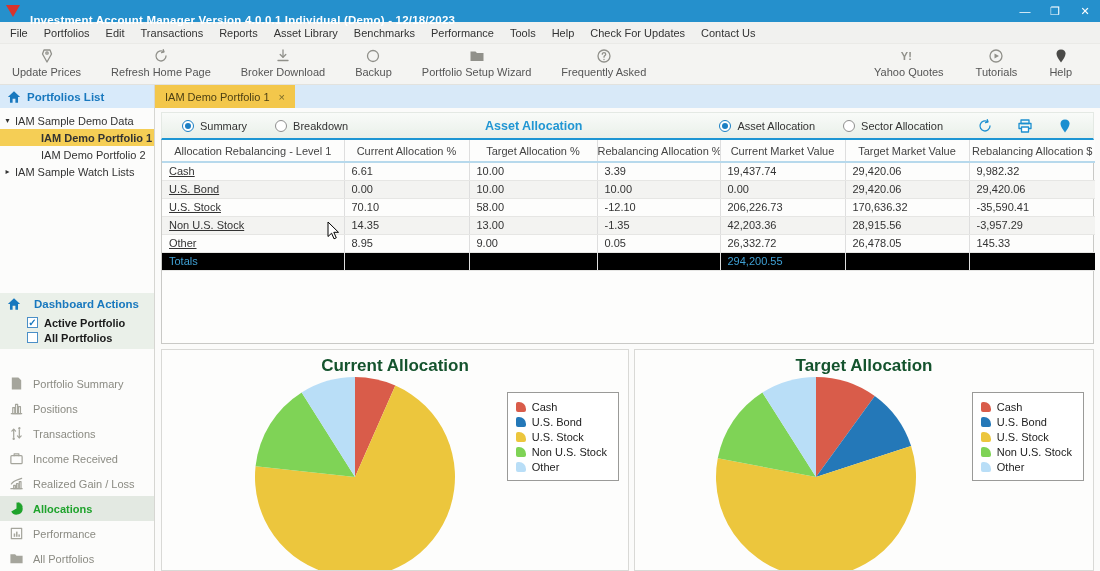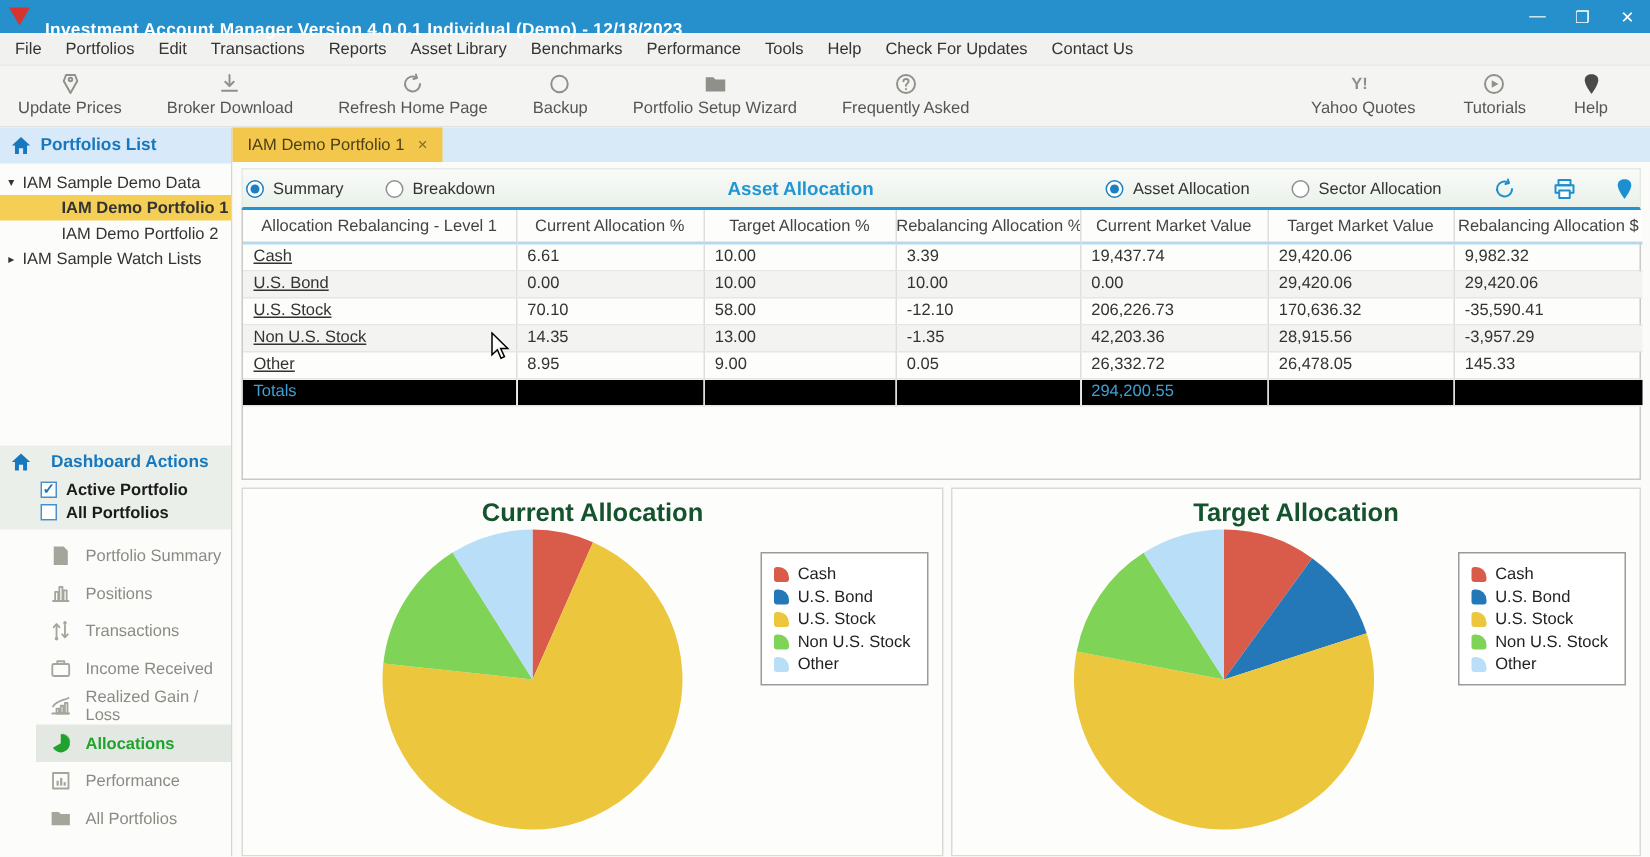--- a/index.html
+++ b/index.html
@@ -40,47 +40,47 @@
   .tree { margin-top:4px; }
   .tree-row { height:17px; display:flex; align-items:center; color:#333; }
   .tree-arrow { width:15px; text-align:center; font-size:8px; color:#333; }
   .tree-row.indent1 { padding-left:26px; }
   .tree-row.selected { background:#f5ce55; font-weight:bold; }
   .side-spacer { height:116px; }
   .dash { background:#eaf0e9; padding-bottom:4px; }
   .dash-header { height:22px; background:transparent;gap:13px; }
   .check-row { display:flex; align-items:center; gap:6px; padding-left:27px; height:15px; color:#1b1b1b; font-weight:bold; }
   .checkbox { width:11px; height:11px; border:1px solid #4a8fc7; background:#fff; display:flex; align-items:center; justify-content:center; font-size:10px; color:#1878be; line-height:10px; }
-  .nav { padding-top:5px;margin-left:24px; }
+  .nav { padding-top:22px; }
   .nav-item { height:25px; display:flex; align-items:center; gap:9px; padding-left:9px; color:#8b8b83; }
   .nav-item .nicon { width:15px; height:15px; color:#a5a59c; }
   .nav-item .nicon svg { width:15px; height:15px; display:block; }
   .nav-item.selected { background:#e3e9e2; color:#1fa32c; font-weight:bold; }
   .nav-item.selected .nicon { color:#1fa32c; }
 
   
   .main { flex:1; display:flex; flex-direction:column; background:#fbfbfa; min-width:0; }
   .tabbar { height:23px; background:#d8e9f8; display:flex; }
   .tab { background:#f3c74b; display:flex; align-items:center; gap:9px; padding:0 10px; color:#4c3f13; }
   .tab-close { color:#7a6a2a; font-size:11px; }
   .content { flex:1; padding:4px 6px 0 6px; display:flex; flex-direction:column; min-height:0; }
 
-  .controlbar { height:28px; background:linear-gradient(#f9fbf9,#e9f0e9); border:1px solid #e4e9e4; border-bottom:2px solid #1d96d3; display:flex; align-items:center; padding:0 2px; }
+  .controlbar { height:28px; background:linear-gradient(#f9fbf9,#e9f0e9); border:1px solid #e4e9e4; border-bottom:2px solid #1d96d3; display:flex; align-items:center; padding:0 20px; }
   .radio-group { display:flex; gap:28px; }
   .radio { display:flex; align-items:center; gap:6px; color:#333; }
   .radio-circle { width:12px; height:12px; border:1px solid #8f8f8f; border-radius:50%; background:#fff; position:relative; }
   .radio.selected .radio-circle { border-color:#1b7fc4; }
   .radio.selected .radio-circle::after { content:""; position:absolute; left:2px; top:2px; width:6px; height:6px; border-radius:50%; background:#1b7fc4; }
   .cb-title { flex:1; text-align:center; color:#2196d3; font-weight:bold; font-size:12.5px; }
   .cb-icons { display:flex; gap:24px; margin-left:34px; }
   .cb-icon { width:16px; height:16px; color:#1b8fd0; }
   .cb-icon svg { width:16px; height:16px; display:block; }
 
   
-  .table-panel { border:1px solid #c9c9c6; border-top:none; background:#fdfdfc; height:180px; }
+  .table-panel { border:1px solid #c9c9c6; border-top:none; background:#fdfdfc; height:204px; }
   table { border-collapse:collapse; width:100%; table-layout:fixed; font-size:11px; }
   th { height:22px; font-weight:normal; color:#444; text-align:center; border-right:1px solid #dedede; border-bottom:2px solid #b7d9ec; background:#fdfdfc; overflow:hidden; white-space:nowrap; }
   td { height:18px; padding:0 7px; color:#333; text-align:left; border-right:1px solid #dedede; border-bottom:1px solid #e6e6e4; overflow:hidden; white-space:nowrap; }
   th:last-child, td:last-child { border-right:none; }
   td.label-cell { text-align:left; text-decoration:underline; }
   tr.stripe td { background:#f3f3f1; }
   tr.totals-row td { background:#000000; }
   tr.totals-row td.label-cell { color:#3fa0d4; text-decoration:none; }
   tr.totals-row td.total-val { color:#3fa0d4; }
 
@@ -137,35 +137,35 @@
           <svg viewBox="0 0 16 16" fill="none" stroke="currentColor" stroke-width="1.3" stroke-linecap="round" stroke-linejoin="round">
             <path d="M5 2 H11 L12.5 6 L8 14 L3.5 6 Z"></path>
             <circle cx="8" cy="5" r="1.2"></circle>
           </svg>
         </span>
         <span class="tool-label">Update Prices</span>
       </div>
       <div class="tool-item">
         <span class="ticon">
           <svg viewBox="0 0 16 16" fill="none" stroke="currentColor" stroke-width="1.3" stroke-linecap="round" stroke-linejoin="round">
+            <path d="M13 8 A5 5 0 1 1 10.6 3.7"></path>
+            <path d="M10.3 1.6 L11 4 L8.6 4.7"></path>
+          </svg>
+        </span>
+        <span class="tool-label">Refresh Home Page</span>
+      </div>
+      <div class="tool-item">
+        <span class="ticon">
+          <svg viewBox="0 0 16 16" fill="none" stroke="currentColor" stroke-width="1.3" stroke-linecap="round" stroke-linejoin="round">
             <path d="M8 2 V9"></path>
             <path d="M5.2 6.5 L8 9.3 L10.8 6.5"></path>
             <path d="M3 12.5 H13"></path>
           </svg>
         </span>
         <span class="tool-label">Broker Download</span>
-      </div>
-      <div class="tool-item">
-        <span class="ticon">
-          <svg viewBox="0 0 16 16" fill="none" stroke="currentColor" stroke-width="1.3" stroke-linecap="round" stroke-linejoin="round">
-            <path d="M13 8 A5 5 0 1 1 10.6 3.7"></path>
-            <path d="M10.3 1.6 L11 4 L8.6 4.7"></path>
-          </svg>
-        </span>
-        <span class="tool-label">Refresh Home Page</span>
       </div>
       <div class="tool-item">
         <span class="ticon">
           <svg viewBox="0 0 16 16" fill="none" stroke="currentColor" stroke-width="1.3" stroke-linecap="round" stroke-linejoin="round">
             <circle cx="8" cy="8" r="5.5"></circle>
           </svg>
         </span>
         <span class="tool-label">Backup</span>
       </div>
       <div class="tool-item">

